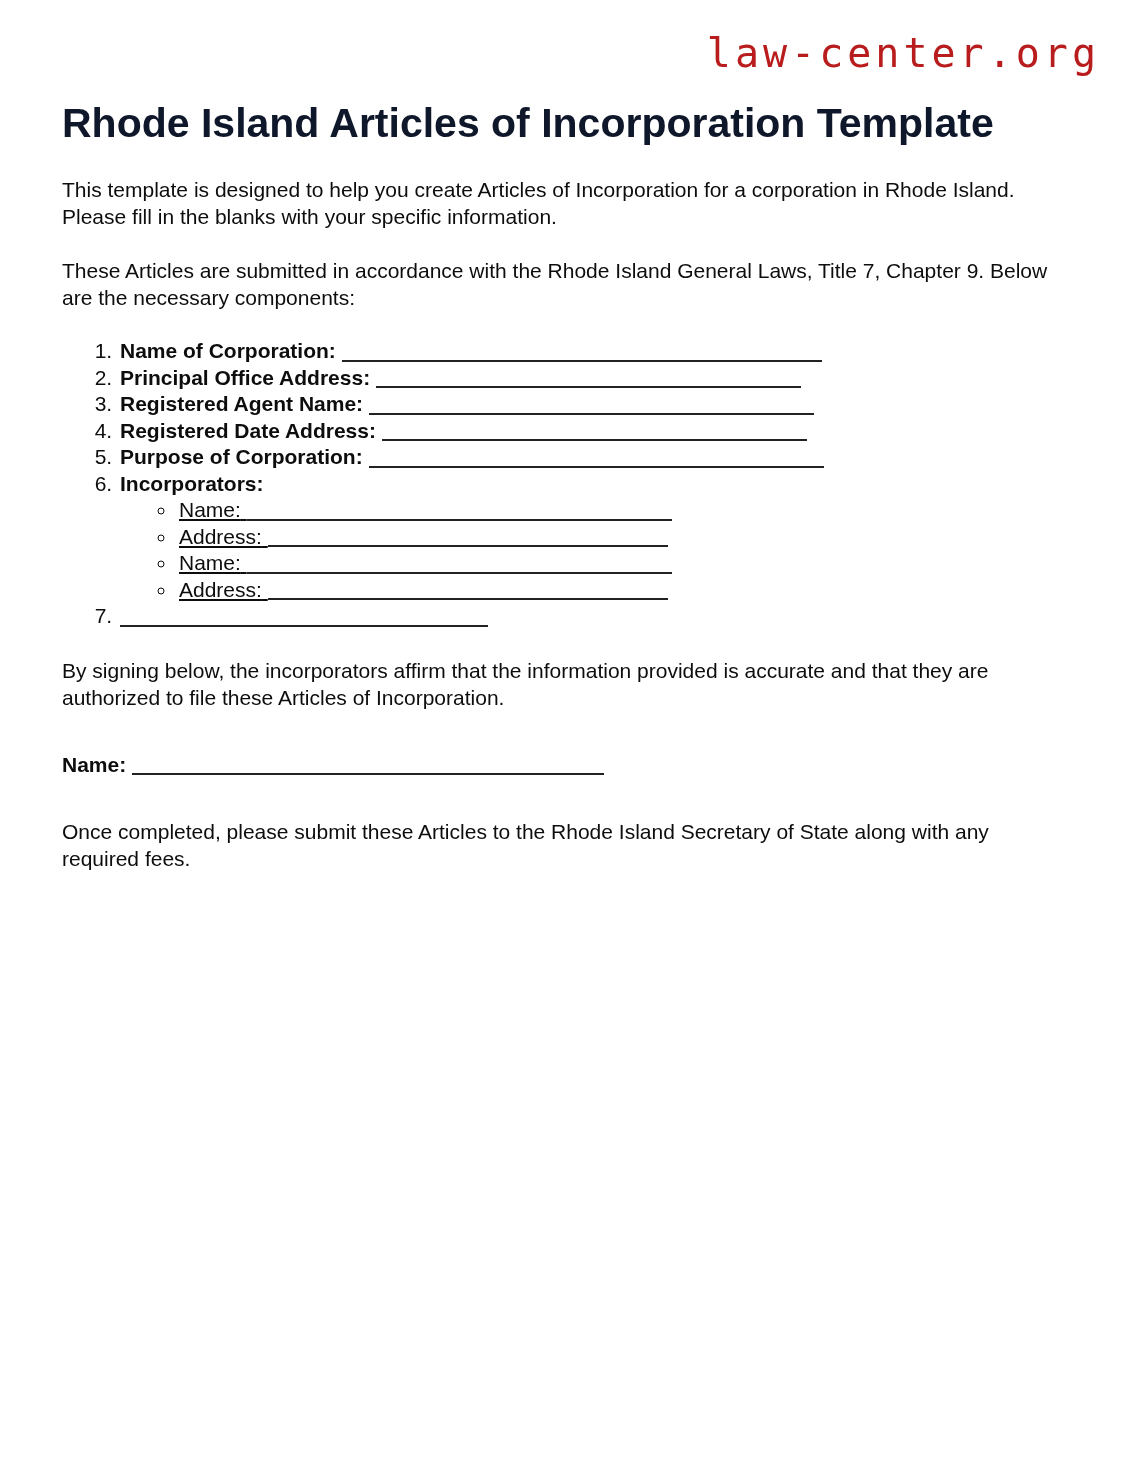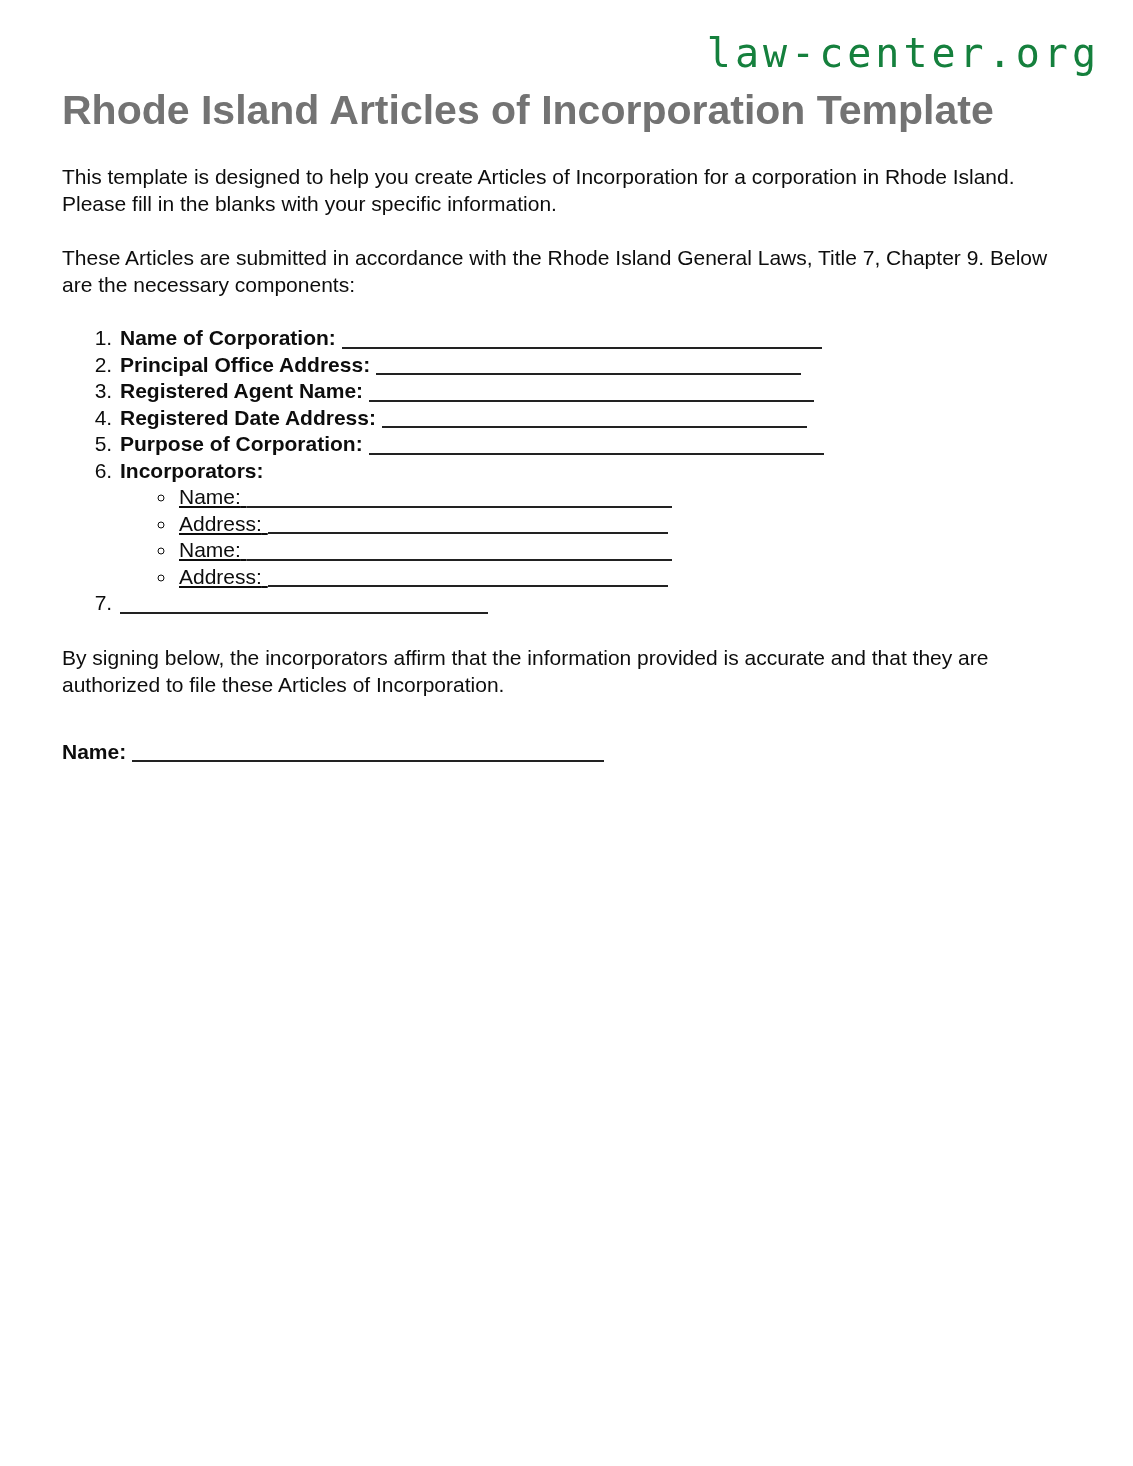--- a/index.html
+++ b/index.html
@@ -19,29 +19,29 @@
     padding: 34px 63px 60px 62px;
     overflow: hidden;
   }
   .watermark {
     position: absolute;
     top: 30px;
     right: 33px;
     font-family: "DejaVu Sans Mono", "Liberation Mono", monospace;
     font-size: 40px;
     letter-spacing: 4px;
-    color: #15803d;
+    color: #b91c1c;
     white-space: nowrap;
   }
   h1.title {
-    margin: 50px 0 0 0;
+    margin: 63px 0 0 0;
     font-size: 41px;
     line-height: 52px;
     font-weight: 700;
-    color: #737373;
+    color: #0f172a;
     max-width: 1010px;
   }
   p {
     font-size: 21px;
     line-height: 27px;
     margin: 27px 0;
     max-width: 1010px;
   }
   ol.components {
     margin: 27px 0;
@@ -131,14 +131,15 @@
   </ol>
 
   <p>By signing below, the incorporators affirm that the information provided is accurate and that they are authorized to file these Articles of Incorporation.</p>
 
 
   <div class="sigline">
     <span class="b">Name:</span>
     <span class="blank" style="width:472px"></span>
   </div>
 
+  <p>Once completed, please submit these Articles to the Rhode Island Secretary of State along with any required fees.</p>
 
 </div>
 
 </body></html>

